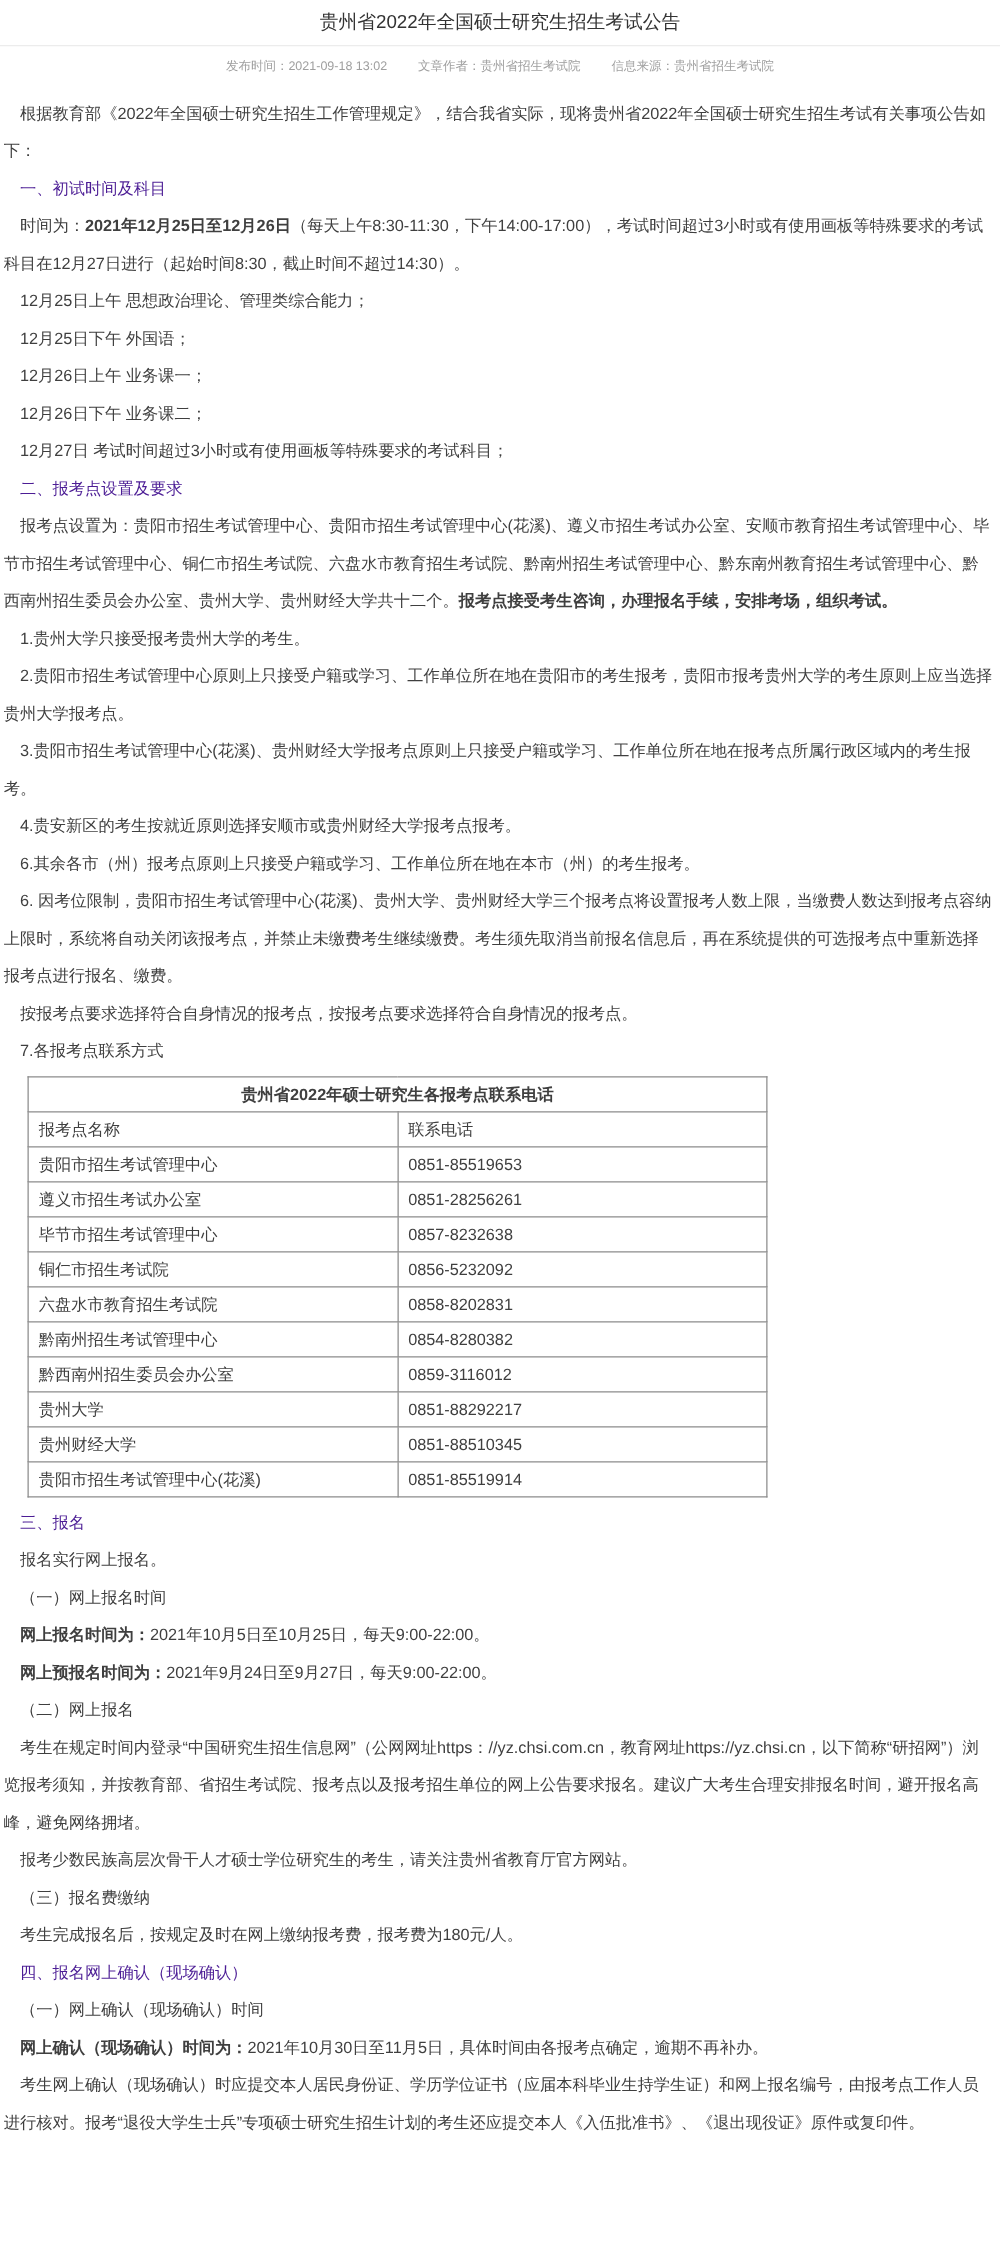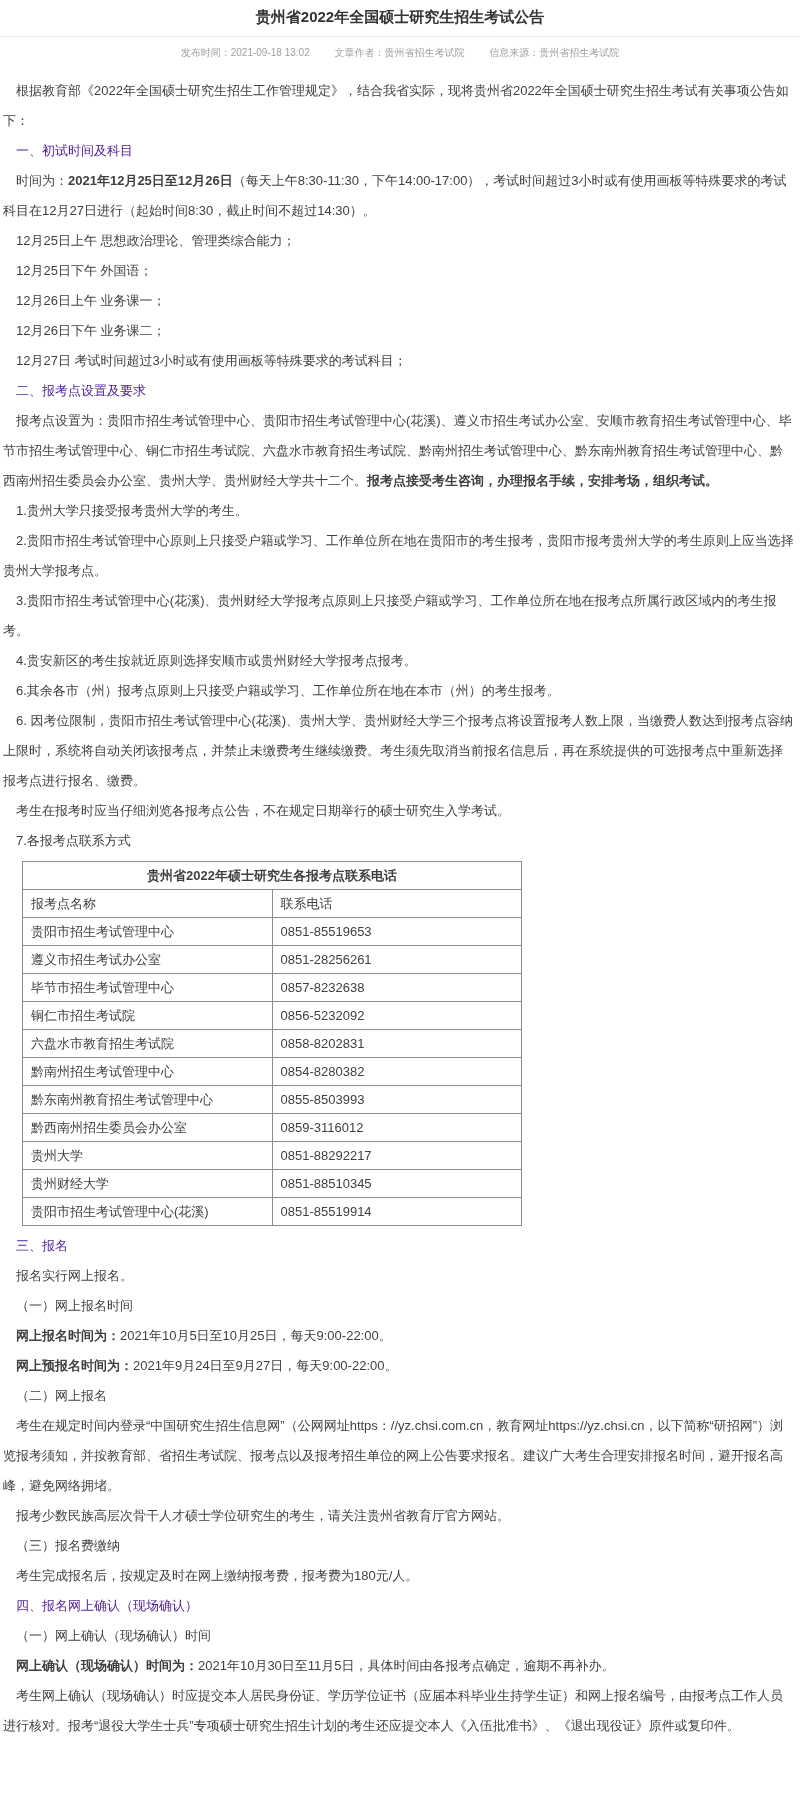--- a/index.html
+++ b/index.html
@@ -2,38 +2,38 @@
 <html><head>
 <meta charset="utf-8">
 <style>
   html,body{margin:0;padding:0;}
   body{
     width:800px;height:1814px;overflow:hidden;background:#ffffff;
     font-family:"Liberation Sans","DejaVu Sans",sans-serif;
     color:#404040;
   }
   .page-title{
-    text-align:center;font-weight:bold;font-size:15px;color:#333333;
+    text-align:center;font-weight:normal;font-size:15px;color:#333333;
     padding:8px 17px 9px;margin:0;
   }
   .meta-bar{
     border-top:1px solid #ececec;
     text-align:center;color:#9f9f9f;font-size:10px;
     padding:9px 0 10px;
   }
   .meta-bar span{margin:0 11px;}
   .article{
     padding:6px 6px 0 3px;
     font-size:13px;line-height:30px;color:#3f3f3f;
   }
   .article p{margin:0;text-indent:13px;}
   .article p.sec-heading{font-weight:normal;color:#4c1d95;}
   .contact-table{
     border-collapse:collapse;table-layout:fixed;
-    margin:5px 0 5px 19px;width:500px;font-size:13px;line-height:normal;
+    margin:5px 0 5px 19px;width:592px;font-size:13px;line-height:normal;
   }
   .contact-table td{
     border:1px solid #8c8c8c;padding:0 8px;height:27px;
     font-weight:normal;text-align:left;color:#3f3f3f;
     white-space:nowrap;overflow:hidden;
   }
   .contact-table td.tbl-title{text-align:center;font-weight:bold;}
 </style>
 </head>
 <body>
@@ -56,21 +56,21 @@
     <p><span>12月26日下午 业务课二；</span></p>
     <p><span>12月27日 考试时间超过3小时或有使用画板等特殊要求的考试科目；</span></p>
     <p class="sec-heading">二、报考点设置及要求</p>
     <p><span>报考点设置为：贵阳市招生考试管理中心、贵阳市招生考试管理中心(花溪)、遵义市招生考试办公室、安顺市教育招生考试管理中心、毕节市招生考试管理中心、铜仁市招生考试院、六盘水市教育招生考试院、黔南州招生考试管理中心、黔东南州教育招生考试管理中心、黔西南州招生委员会办公室、贵州大学、贵州财经大学共十二个。</span><b>报考点接受考生咨询，办理报名手续，安排考场，组织考试。</b></p>
     <p><span>1.贵州大学只接受报考贵州大学的考生。</span></p>
     <p><span>2.贵阳市招生考试管理中心原则上只接受户籍或学习、工作单位所在地在贵阳市的考生报考，贵阳市报考贵州大学的考生原则上应当选择贵州大学报考点。</span></p>
     <p><span>3.贵阳市招生考试管理中心(花溪)、贵州财经大学报考点原则上只接受户籍或学习、工作单位所在地在报考点所属行政区域内的考生报考。</span></p>
     <p><span>4.贵安新区的考生按就近原则选择安顺市或贵州财经大学报考点报考。</span></p>
     <p><span>6.其余各市（州）报考点原则上只接受户籍或学习、工作单位所在地在本市（州）的考生报考。</span></p>
     <p><span>6. 因考位限制，贵阳市招生考试管理中心(花溪)、贵州大学、贵州财经大学三个报考点将设置报考人数上限，当缴费人数达到报考点容纳上限时，系统将自动关闭该报考点，并禁止未缴费考生继续缴费。考生须先取消当前报名信息后，再在系统提供的可选报考点中重新选择报考点进行报名、缴费。</span></p>
-    <p><span>考生在报考时应当仔细浏览各报考点公告，不在规定日期举行的硕士研究生入学考试。</span></p>
+    <p><span>按报考点要求选择符合自身情况的报考点，按报考点要求选择符合自身情况的报考点。</span></p>
     <p><span>7.各报考点联系方式</span></p>
     <table class="contact-table">
       <tbody>
         <tr>
           <td colspan="2" class="tbl-title">贵州省2022年硕士研究生各报考点联系电话</td>
         </tr>
         <tr>
           <td style="width: 247px;">报考点名称</td>
           <td>联系电话</td>
         </tr>
@@ -90,24 +90,20 @@
           <td>铜仁市招生考试院</td>
           <td>0856-5232092</td>
         </tr>
         <tr>
           <td>六盘水市教育招生考试院</td>
           <td>0858-8202831</td>
         </tr>
         <tr>
           <td>黔南州招生考试管理中心</td>
           <td>0854-8280382</td>
-        </tr>
-        <tr>
-          <td>黔东南州教育招生考试管理中心</td>
-          <td>0855-8503993</td>
         </tr>
         <tr>
           <td>黔西南州招生委员会办公室</td>
           <td>0859-3116012</td>
         </tr>
         <tr>
           <td>贵州大学</td>
           <td>0851-88292217</td>
         </tr>
         <tr>

